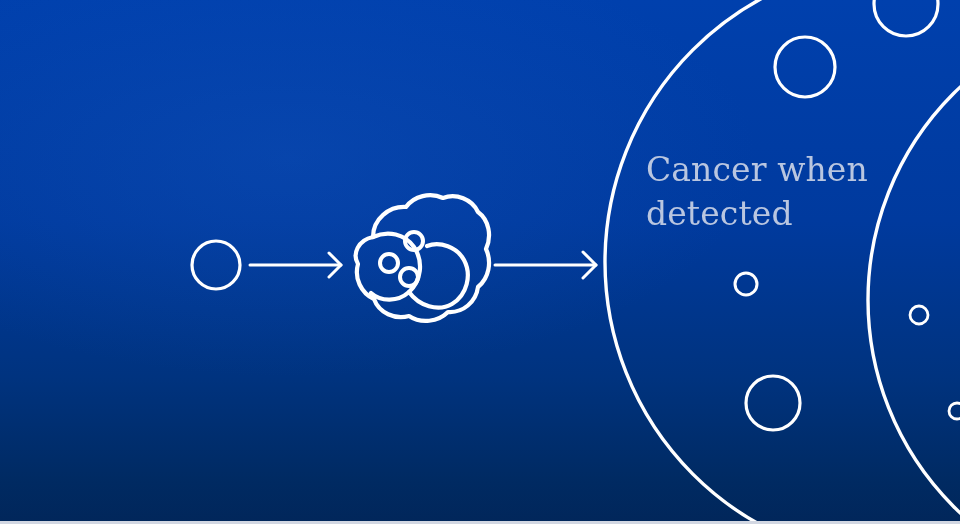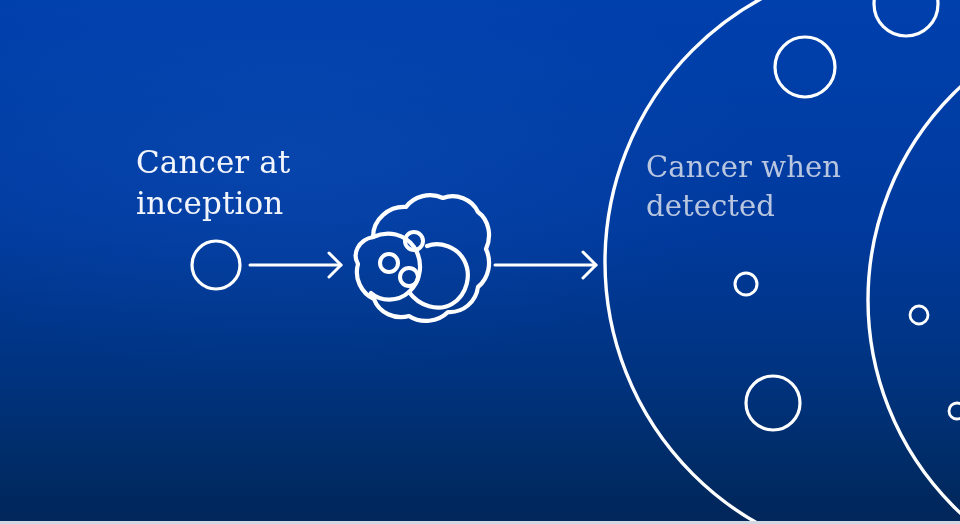--- a/index.html
+++ b/index.html
@@ -37,21 +37,21 @@
   }
   .label-left {
     left: 136px;
     top: 142px;
     font-size: 31px;
     color: #f2f5fb;
   }
   .label-right {
     left: 646px;
     top: 148px;
-    font-size: 29px;
+    font-size: 33px;
     color: #b9c6e0;
   }
   .bottom-strip {
     position: absolute;
     left: 0;
     bottom: 0;
     width: 960px;
     height: 3px;
     background: #d2d7e2;
   }
@@ -116,20 +116,18 @@
       </g>
 
       <g>
         <line x1="495" y1="265" x2="596" y2="265" stroke-width="3.0"></line>
         <polyline points="583,252 596,265 583,278" stroke-width="3.0"></polyline>
       </g>
 
     </g>
   </svg>
 
-  <div class="label label-left">Cancer at
-inception</div>
 
   <div class="label label-right">Cancer when
 detected</div>
 
   <div class="bottom-strip"></div>
 </div>
 
 </body></html>

